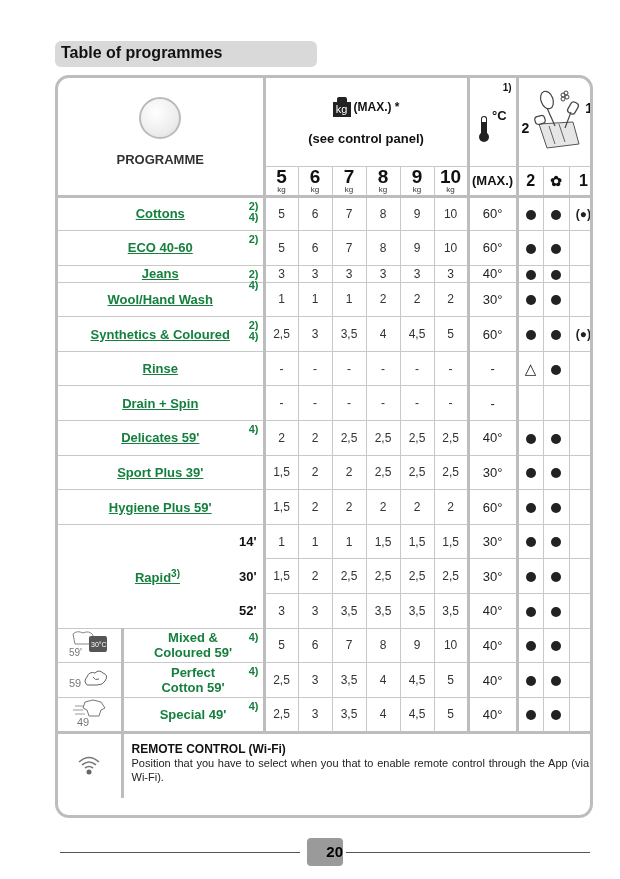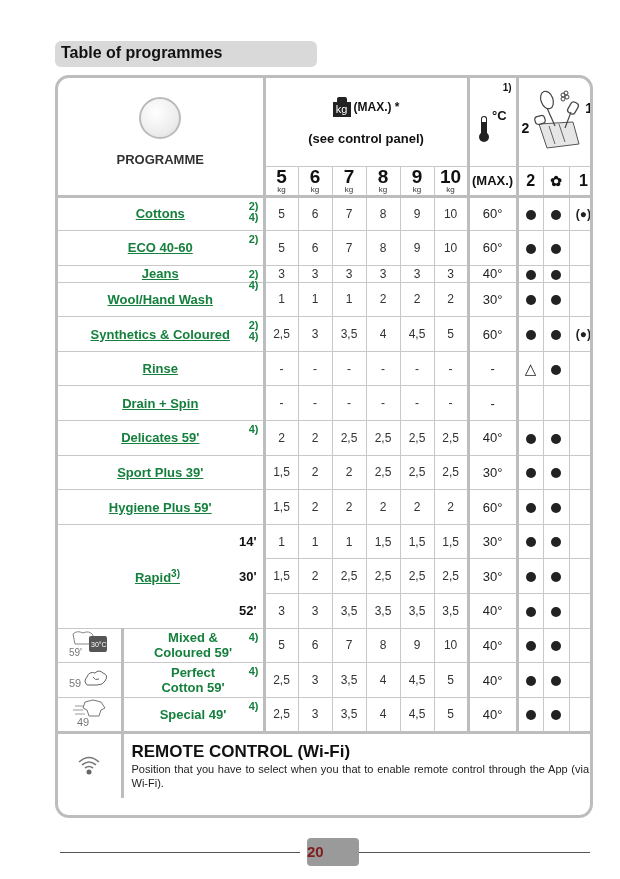--- a/index.html
+++ b/index.html
@@ -15,24 +15,24 @@
   .sepL { border-left:3px solid #bdbdbd; }
   .temp { font-size:13px; color:#222; }
   .dot { display:inline-block; width:10px; height:10px; border-radius:50%; background:#222; vertical-align:middle; }
   .pdot { font-size:12px; font-weight:bold; color:#222; }
   .tri { font-size:15px; color:#222; }
   .kg { display:block; font-size:19px; font-weight:bold; line-height:19px; color:#111; }
   .kg small { display:block; font-size:8px; font-weight:normal; line-height:8px; color:#333; }
   .dial { display:inline-block; width:38px; height:38px; border-radius:50%; border:2px solid #bbb; background:radial-gradient(circle at 40% 35%, #ffffff 0%, #eeeeee 60%, #d8d8d8 100%); }
   .hdr-prog { font-weight:bold; font-size:13px; }
   .wifi-text { text-align:left; padding:8px 8px 8px 8px; vertical-align:top; }
-  .wifi-title { font-weight:bold; font-size:17px; color:#111; }
+  .wifi-title { font-weight:bold; font-size:12px; color:#111; }
   .wifi-desc { font-size:11px; color:#222; text-align:justify; line-height:14px; }
   .footer-line { position:absolute; top:852px; height:1px; background:#555; }
-  .page-num { position:absolute; left:307px; top:838px; width:52px; height:28px; background:#9a9a9a; border-radius:4px; color:#7f1d1d; font-weight:bold; font-size:15px; text-align:left; line-height:28px; }
+  .page-num { position:absolute; left:307px; top:838px; width:36px; height:28px; background:#9a9a9a; border-radius:4px; color:#000000; font-weight:bold; font-size:15px; text-align:right; line-height:28px; }
   .watermark { position:absolute; left:58px; top:414px; width:530px; text-align:center; font-size:44px; font-weight:bold; letter-spacing:2px; color:rgba(255,255,255,0.0); -webkit-text-stroke:1.5px rgba(160,160,160,0.55); pointer-events:none; }
   .rapid-t { font-weight:bold; font-size:13px; color:#111; text-align:right; padding-right:6px; }
 </style>
 </head>
 <body>
 
 <div class="title-bar">
   <span>Table of programmes</span>
 </div>
 

